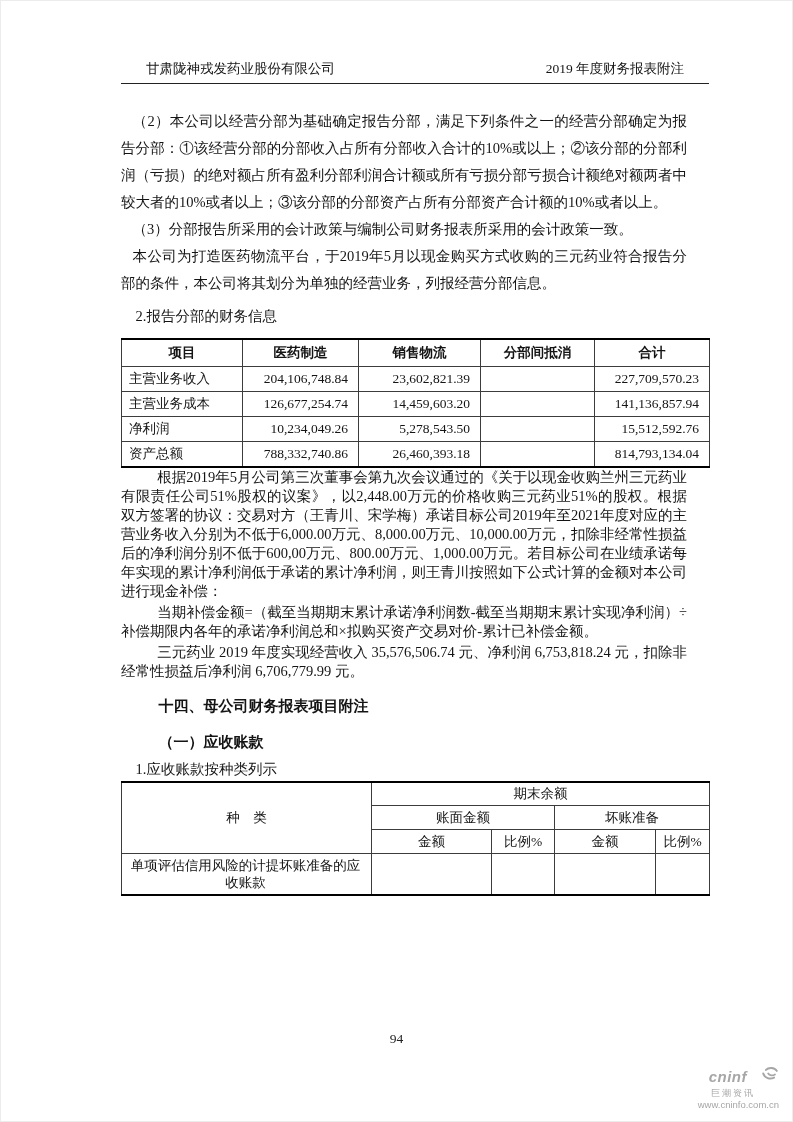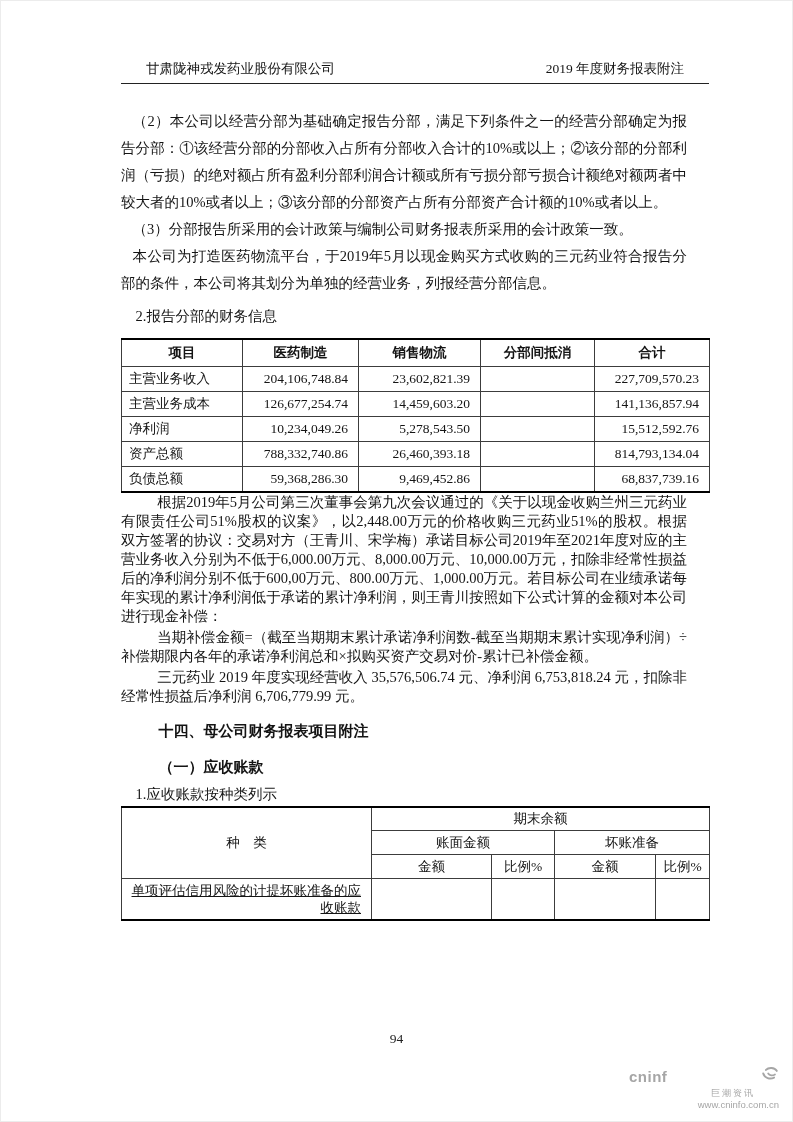--- a/index.html
+++ b/index.html
@@ -48,36 +48,36 @@
   table { border:1.5px solid #111; border-top:2.5px solid #000; border-bottom:2.5px solid #000; }
   .seg th { height:26px; text-align:center;font-weight:bold; }
   .seg td { height:24px; }
   .seg td.item { text-align:left; padding-left:7px; }
   .seg td.num  { text-align:right; padding-right:10px; }
 
   .recv th { text-align:center; }
   .recv .r1 th { height:22px; }
   .recv .r2 th, .recv .r3 th { height:23px; }
   .recv td.label {
-    height:36px; text-align:right; padding:2px 10px 2px 8px;
-    line-height:17px; vertical-align:middle;text-decoration:underline;
+    height:36px; text-align:center; padding:2px 10px 2px 8px;
+    line-height:17px; vertical-align:middle;
   }
   .recv td.empty { height:36px; }
 
   
   .page-num {
     position:absolute; left:0; top:1030px; width:100%;
     text-align:center; font-size:13.5px; color:#222;
   }
   .cninfo-logo {
     position:absolute; right:13px; top:1064px; width:150px;
     font-family:"Liberation Sans","DejaVu Sans",sans-serif;
     text-align:right; line-height:1.15;
   }
-  .logo-row { display:flex; justify-content:space-between; align-items:center; gap:14px; }
+  .logo-row { display:flex; justify-content:flex-end; align-items:center; gap:14px;font-style:italic; }
   .logo-brand { font-size:15px; font-weight:bold; letter-spacing:0.5px; }
   .logo-cn  { font-size:9px;  letter-spacing:2px; margin:1px 24px 0 0; }
   .logo-url { font-size:9.5px; margin-top:1px; }
 </style>
 </head>
 <body>
 
 <div class="page">
   <div class="content">
 
@@ -129,27 +129,20 @@
         <td class="num"></td>
         <td class="num">15,512,592.76</td>
       </tr>
       <tr>
         <td class="item">资产总额</td>
         <td class="num">788,332,740.86</td>
         <td class="num">26,460,393.18</td>
         <td class="num"></td>
         <td class="num">814,793,134.04</td>
       </tr>
-      <tr>
-        <td class="item">负债总额</td>
-        <td class="num">59,368,286.30</td>
-        <td class="num">9,469,452.86</td>
-        <td class="num"></td>
-        <td class="num">68,837,739.16</td>
-      </tr>
     </tbody>
       </table>
 
     <p class="para perf-para ind-lg">根据2019年5月公司第三次董事会第九次会议通过的《关于以现金收购兰州三元药业有限责任公司51%股权的议案》，以2,448.00万元的价格收购三元药业51%的股权。根据双方签署的协议：交易对方（王青川、宋学梅）承诺目标公司2019年至2021年度对应的主营业务收入分别为不低于6,000.00万元、8,000.00万元、10,000.00万元，扣除非经常性损益后的净利润分别不低于600,00万元、800.00万元、1,000.00万元。若目标公司在业绩承诺每年实现的累计净利润低于承诺的累计净利润，则王青川按照如下公式计算的金额对本公司进行现金补偿：</p>
     <p class="para perf-para ind-lg" style="margin-top:2px">当期补偿金额=（截至当期期末累计承诺净利润数-截至当期期末累计实现净利润）÷补偿期限内各年的承诺净利润总和×拟购买资产交易对价-累计已补偿金额。</p>
     <p class="para perf-para ind-lg" style="margin-top:2px">三元药业 2019 年度实现经营收入 35,576,506.74 元、净利润 6,753,818.24 元，扣除非经常性损益后净利润 6,706,779.99 元。</p>
 
     <div class="sec-heading" style="margin-top:12px">十四、母公司财务报表项目附注</div>
     <div class="sec-heading tight">（一）应收账款</div>
     <div class="sub-num-title" style="margin-top:2px; line-height:24px">1.应收账款按种类列示</div>

